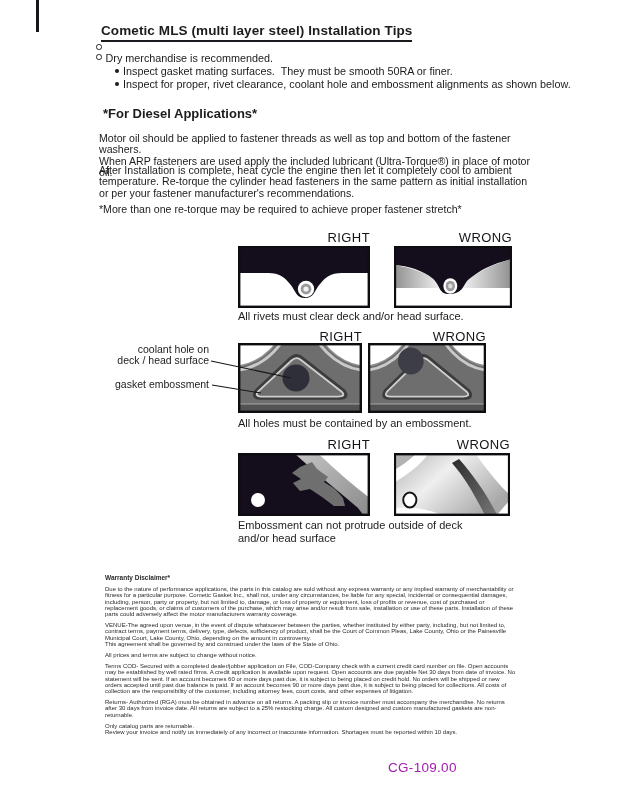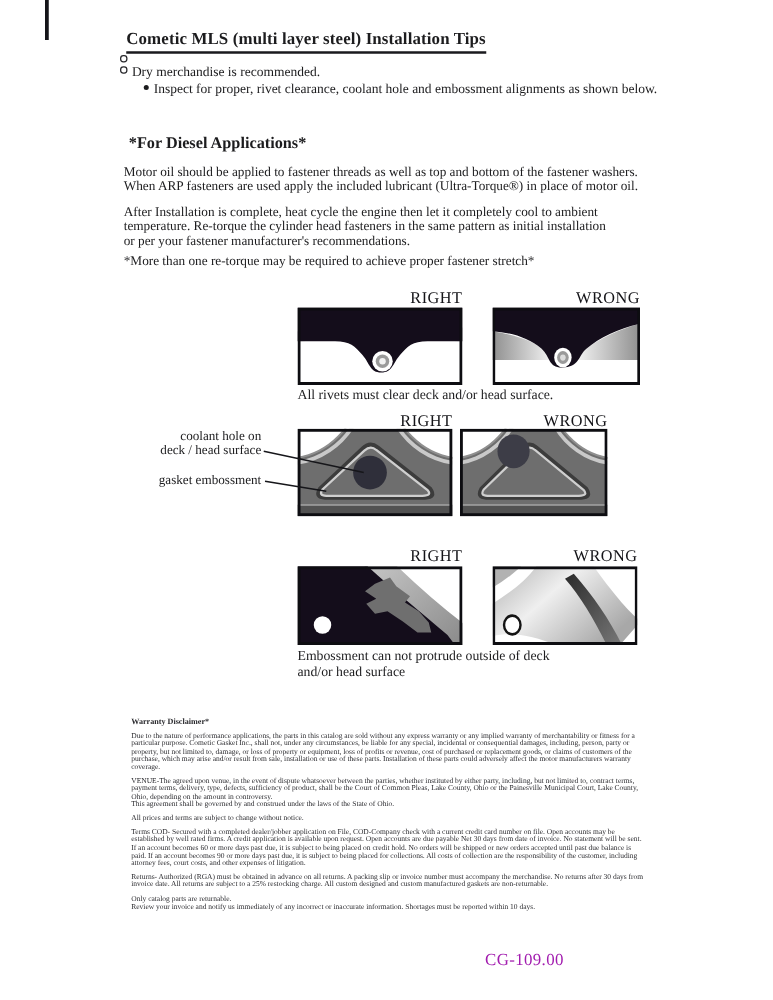--- a/index.html
+++ b/index.html
@@ -1,18 +1,18 @@
 <!DOCTYPE html>
 <html><head>
 <meta charset="utf-8">
 <style>
   html,body{margin:0;padding:0;background:#ffffff;}
   .page{
     position:relative;width:595px;height:800px;background:#ffffff;overflow:hidden;
-    font-family:Liberation Serif, serif;color:#1c1c1e;
+    font-family:Liberation Sans, sans-serif;color:#1c1c1e;
   }
   .abs{position:absolute;}
   
   .corner-mark{left:36px;top:0;width:2.5px;height:32px;background:#15151a;}
   
   .doc-title{
     left:101px;top:23px;font-size:13.5px;font-weight:700;letter-spacing:.1px;
     border-bottom:2px solid #1a1a1e;padding-bottom:2px;white-space:pre;
   }
   
@@ -51,20 +51,24 @@
 
   <div class="abs doc-title">Cometic MLS (multi layer steel) Installation Tips</div>
 
   <div class="abs tips">
     <div class="tip-row">
       <span class="b-circle"></span>
     </div>
     <div class="tip-row">
       <span class="b-circle"></span>
       <span>Dry merchandise is recommended.</span>
+    </div>
+    <div class="tip-row sub">
+      <span class="b-dot"></span>
+      <span>Inspect gasket mating surfaces.  They must be smooth 50RA or finer.</span>
     </div>
     <div class="tip-row sub">
       <span class="b-dot"></span>
       <span>Inspect for proper, rivet clearance, coolant hole and embossment alignments as shown below.</span>
     </div>
   </div>
 
   <div class="abs diesel-heading">*For Diesel Applications*</div>
   <div class="abs body-para para1">Motor oil should be applied to fastener threads as well as top and bottom of the fastener washers.
 When ARP fasteners are used apply the included lubricant (Ultra-Torque®) in place of motor oil.</div>
@@ -148,20 +152,21 @@
       <circle cx="45" cy="18" r="13.5" fill="#3d3d47"></circle>
       <rect x="1.2" y="1.2" width="121.6" height="67.6" fill="none" stroke="#0d0d11" stroke-width="2.4"></rect>
     </svg>
   </div>
 
   <svg class="abs leader-svg" style="left:205px;top:352px;" width="100" height="50" viewBox="0 0 100 50">
     <line x1="6" y1="9" x2="86" y2="26" stroke="#16161a" stroke-width="1.1"></line>
     <line x1="7" y1="33" x2="56" y2="41" stroke="#16161a" stroke-width="1.1"></line>
   </svg>
 
+  <div class="abs fig-caption" style="left:238px;top:417px;">All holes must be contained by an embossment.</div>
 
   <div class="abs fig-header" style="left:238px;top:437px;width:132px;">RIGHT</div>
   <div class="abs fig-header" style="left:394px;top:437px;width:116px;">WRONG</div>
 
   <div class="abs panel" style="left:238px;top:453px;">
     <svg width="132" height="63" viewBox="0 0 132 63" preserveAspectRatio="none">
       <defs>
         <linearGradient id="f3r" x1="0" y1="0" x2="1" y2="1">
           <stop offset="0" stop-color="#c6c6c6"></stop>
             <stop offset="1" stop-color="#8a8a8a"></stop>

